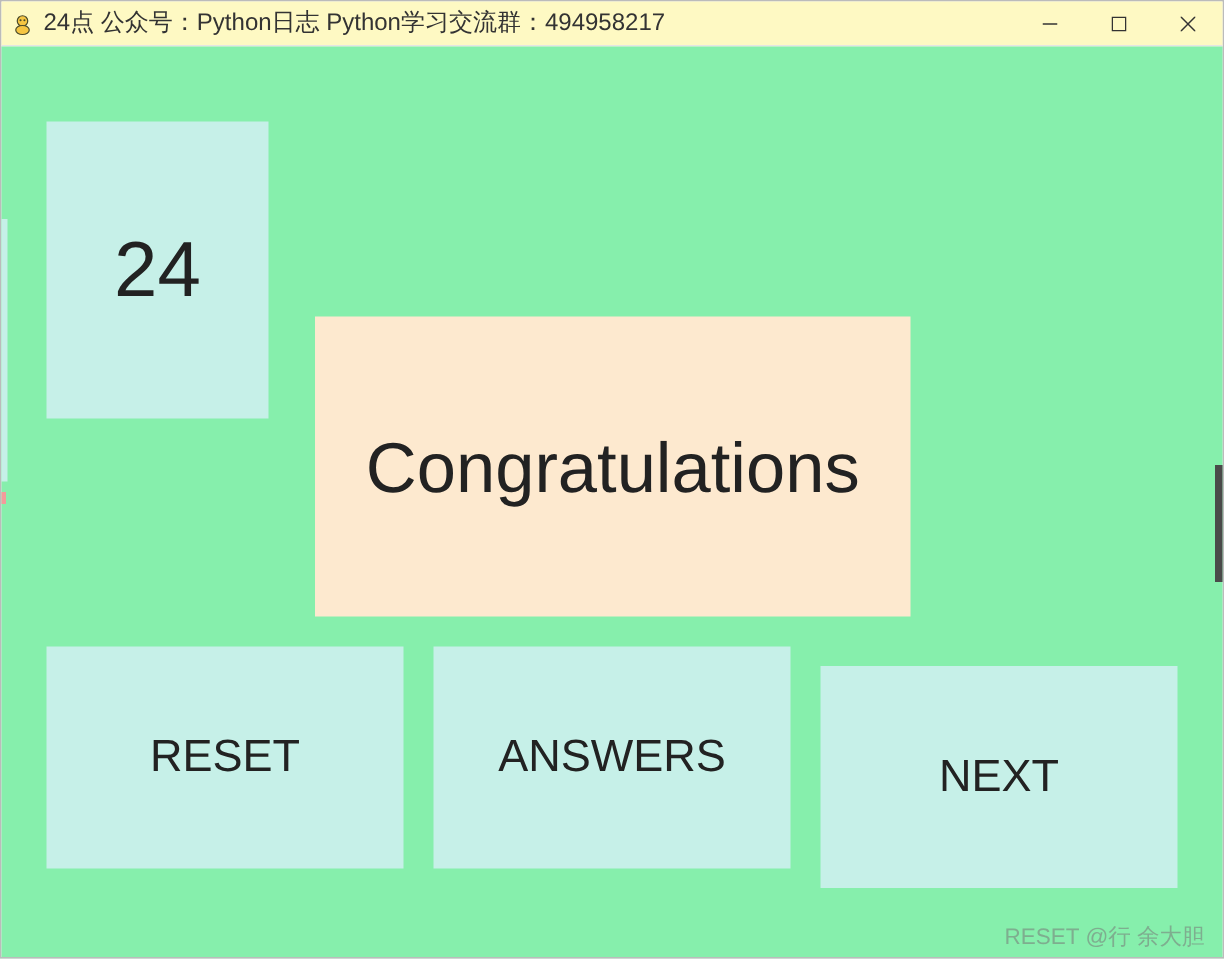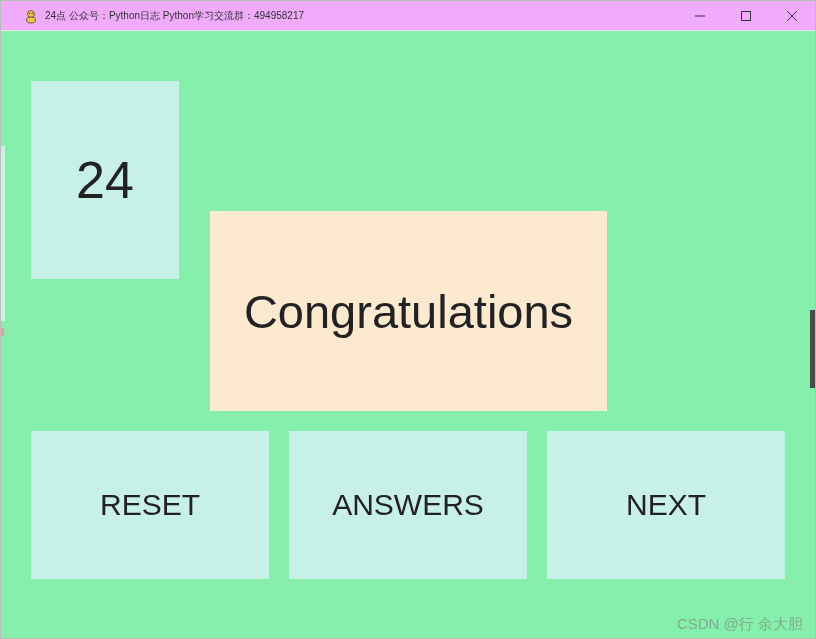--- a/index.html
+++ b/index.html
@@ -14,26 +14,26 @@
     .window {
       position: absolute;
       top: 0; left: 0; right: 0; bottom: 0;
       background: #ffffff;
       border: 1px solid #bbbbbb;
       display: flex;
       flex-direction: column;
     }
     .titlebar {
       height: 30px;
-      background: #f0abfc;
+      background: #fef9c3;
       border-bottom: 1px solid #e5e5e5;
       display: flex;
       align-items: center;
-      padding-left: 22px;
-      font-size: 10px;
+      padding-left: 6px;
+      font-size: 16px;
       color: #333333;
     }
     .titlebar-icon {
       width: 16px; height: 16px;
       margin-right: 6px;
       display: inline-flex;
       align-items: center;
       justify-content: center;
     }
     .titlebar-title { flex: 1; }
@@ -111,21 +111,21 @@
       font-family: Candara, "Segoe UI", Arial, sans-serif;
       font-size: 30px;
       color: #222222;
       cursor: pointer;
       top: 400px;
       height: 148px;
       width: 238px;
     }
     .btn-reset  { left: 30px; }
     .btn-answers{ left: 288px; }
-    .btn-next   { left: 546px; }
+    .btn-next   { left: 546px; margin-top: 13px; }
     .watermark {
       position: absolute;
       right: 12px; bottom: 4px;
       font-size: 15px;
       color: rgba(120,120,120,0.55);
       font-family: "Microsoft YaHei", Arial, sans-serif;
       pointer-events: none;
     }
   </style>
 </head>
@@ -178,15 +178,15 @@
     <div class="button btn-reset">
       <span>RESET</span>
     </div>
     <div class="button btn-answers">
       <span>ANSWERS</span>
     </div>
     <div class="button btn-next">
       <span>NEXT</span>
     </div>
 
-    <div class="watermark">CSDN @行 余大胆</div>
+    <div class="watermark">RESET @行 余大胆</div>
   </div>
 </div>
 
 </body></html>

